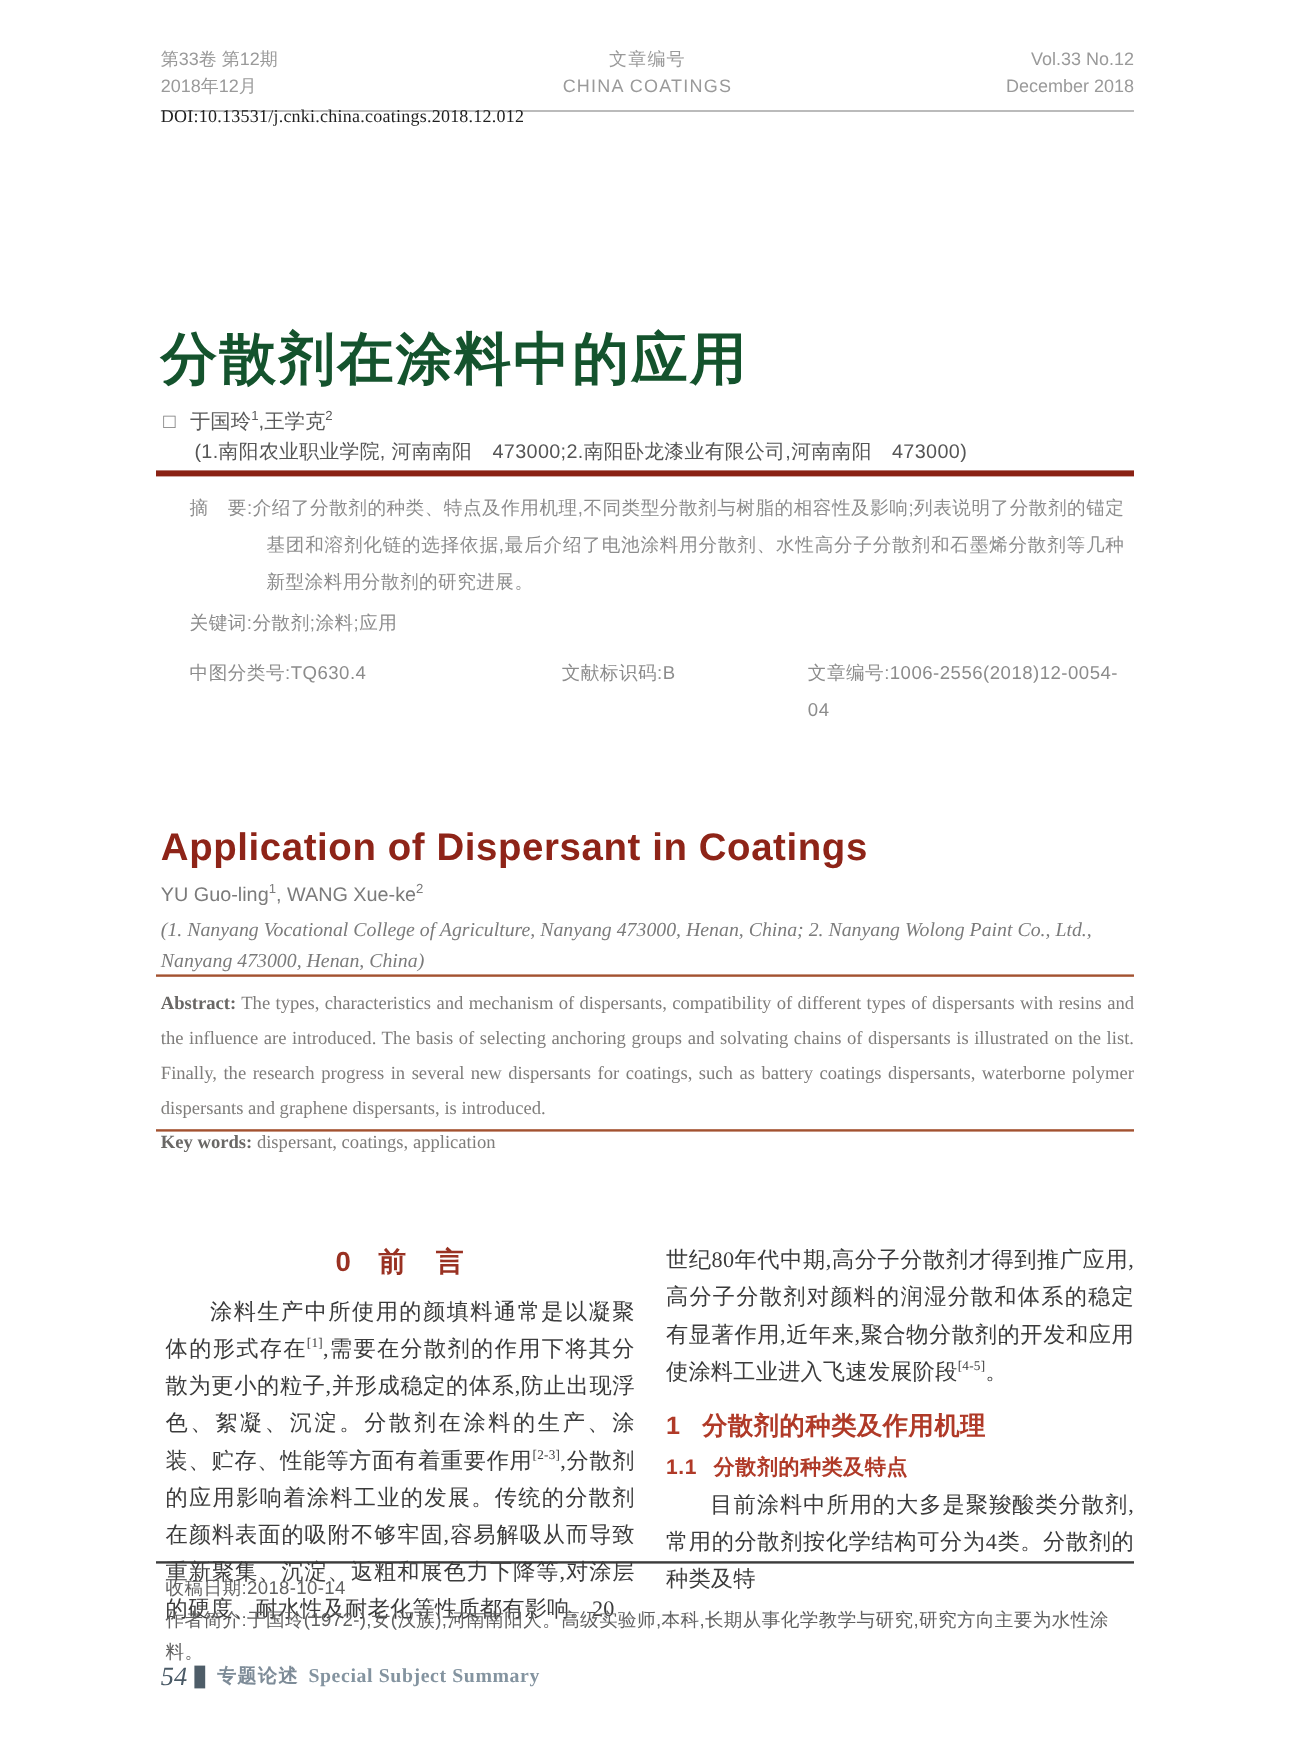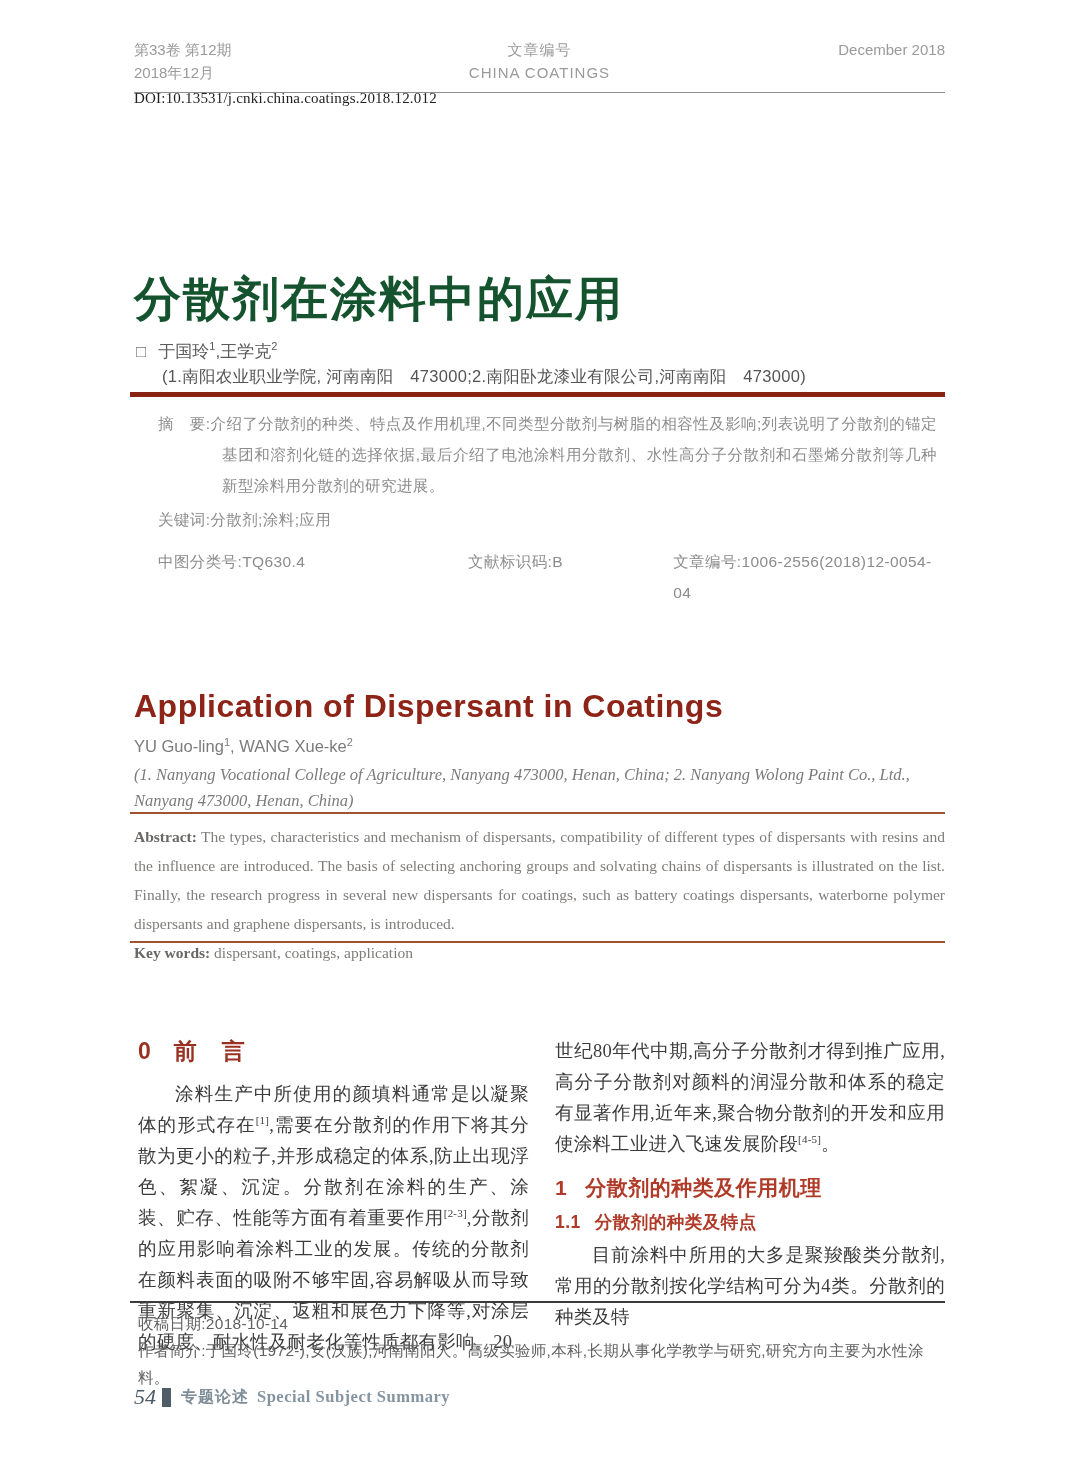--- a/index.html
+++ b/index.html
@@ -83,20 +83,21 @@
   
   .body-cols {
     position: absolute; top: 1036px; left: 108px; right: 100px;
     display: flex; gap: 26px;
   }
   .colL { width: 421px; }
   .colR { width: 420px; }
   .sec0-heading {
     font-size: 23px; font-weight: bold; color: #993122; letter-spacing: 1px;
     margin-bottom: 12px;
+    text-align: center;
   }
   .sec0-heading .num { margin-right: 22px; }
   .para {
     font-family: "Liberation Serif", serif;
     font-size: 18.5px; color: #3b3b3b; line-height: 31px;
     text-align: justify; letter-spacing: 0.2px;
   }
   .para.indent { text-indent: 2em; }
   .para sup, .cn-authors sup, .en-authors sup {
     font-size: 11px; vertical-align: super; line-height: 0;
@@ -144,20 +145,21 @@
   <div class="jheader">
     <div class="col">
       <div>第33卷 第12期</div>
       <div>2018年12月</div>
     </div>
     <div class="col center">
       <div>文章编号</div>
       <div>CHINA COATINGS</div>
     </div>
     <div class="col right">
+      <div>Vol.33  No.12</div>
       <div>December  2018</div>
     </div>
   </div>
 
   <div class="doi">DOI:10.13531/j.cnki.china.coatings.2018.12.012</div>
 
   <h1 class="cn-title">分散剂在涂料中的应用</h1>
 
   <div class="cn-authors">
     <span class="marker">□</span><span><span>于国玲</span><sup>1</sup><span>,王学克</span><sup>2</sup></span>

